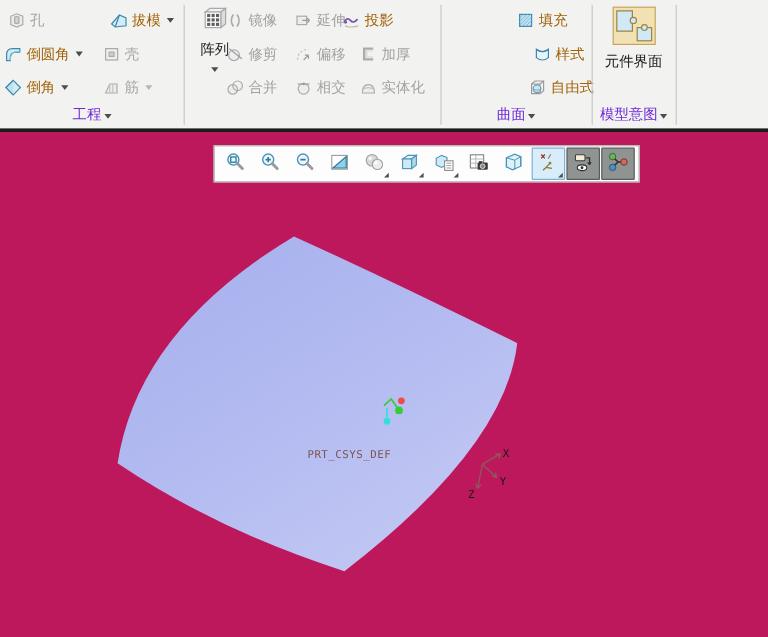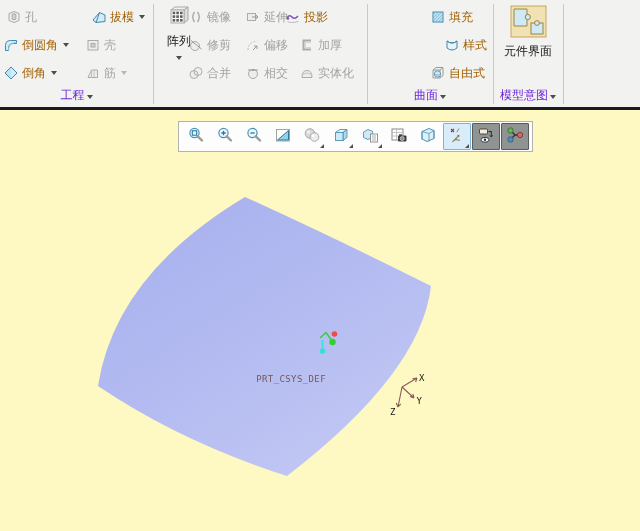--- a/index.html
+++ b/index.html
@@ -12,21 +12,21 @@
   .vsep{position:absolute;top:4px;height:100px;width:1px;background:#c9c9c9;}
   .glabel{position:absolute;bottom:3px;left:0;right:0;text-align:center;font-size:12px;color:#6d28d9;cursor:default;white-space:nowrap;}
   .rbtn{position:absolute;display:flex;align-items:center;gap:3px;font-size:12px;color:#a16207;white-space:nowrap;height:22px;}
   .rbtn .ric{display:inline-flex;width:16px;height:16px;}
   .rbtn.disabled{color:#a3a3a3;}
   .bigbtn{position:absolute;display:flex;flex-direction:column;align-items:center;font-size:12px;color:#1b1b1b;gap:2px;}
   .dd{display:inline-block;width:0;height:0;border-left:3.5px solid transparent;border-right:3.5px solid transparent;border-top:4px solid #4c4c4c;margin-left:2px;}
   .dd.dis{border-top-color:#b7b7b7;}
 
   
-  .viewport{position:absolute;top:110px;left:0;width:640px;height:421px;background:#fef9c3;}
+  .viewport{position:absolute;top:110px;left:0;width:640px;height:421px;background:#be185d;}
   .scene{position:absolute;top:0;left:0;}
 
   
   .gtoolbar{position:absolute;left:178px;top:11px;height:29px;background:#fdfdfd;border:1px solid #b2b2b2;display:flex;align-items:center;padding:0 3px;gap:1px;}
   .gbtn{width:26px;height:25px;display:flex;align-items:center;justify-content:center;position:relative;border:1px solid transparent;border-radius:1px;}
   .gbtn.corner::after{content:"";position:absolute;right:1px;bottom:1px;width:0;height:0;border-left:4px solid transparent;border-bottom:4px solid #4f4f4f;}
   .gbtn.active{background:#d9ecf9;border-color:#7fb2d6;}
   .gbtn.pressed{background:#8f9392;border-color:#585c5b;}
 </style>
 </head>
@@ -220,21 +220,21 @@
       </div>
       <div class="rbtn" style="left:76px;top:34px;justify-content:center;">
         <span class="ric">
             <svg width="16" height="16" viewBox="0 0 16 16">
               <path d="M3 4q5 4 10 0v7q-5 4-10 0Z" fill="#e7f5fb" stroke="#3f88ab"></path>
               <path d="M3 4q5 4 10 0" fill="none" stroke="#3f88ab"></path>
             </svg>
           </span>
         <span>样式</span>
       </div>
-      <div class="rbtn" style="left:62px;top:62px;">
+      <div class="rbtn" style="left:72px;top:62px;">
         <span class="ric">
             <svg width="16" height="16" viewBox="0 0 16 16">
               <path d="M3 5l3-2.5h7v8l-3 2.5H3Z" fill="none" stroke="#9a9a9a"></path>
               <path d="M3 5h7v8M10 5l3-2.5" fill="none" stroke="#9a9a9a"></path>
               <circle cx="7.5" cy="9" r="3.2" fill="#cde6f4" stroke="#6b9ab5"></circle>
               <path d="M4.3 9a3.2 1.1 0 0 0 6.4 0" fill="none" stroke="#6b9ab5" stroke-width=".7"></path>
             </svg>
           </span>
         <span>自由式</span>
       </div>

